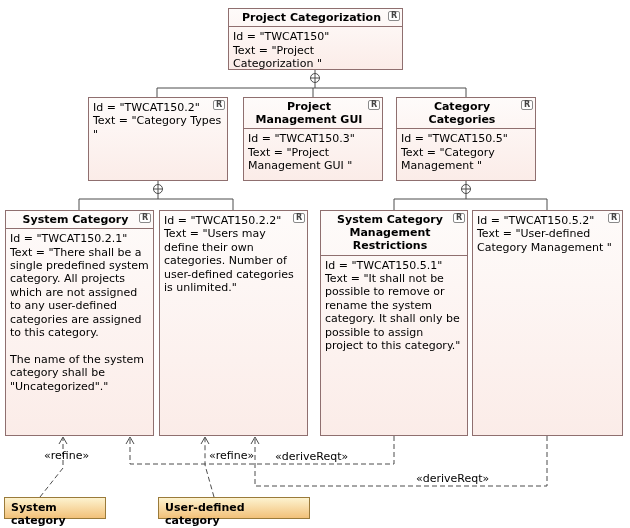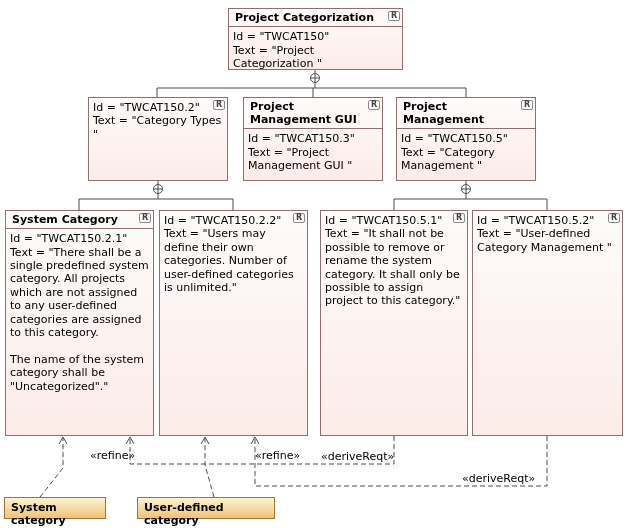--- a/index.html
+++ b/index.html
@@ -8,21 +8,21 @@
 
   .wires { position:absolute; left:0; top:0; width:630px; height:528px; }
 
   .req {
     position:absolute; box-sizing:border-box;
     border:1px solid #8f6f6f;
     background:linear-gradient(180deg,#fefbfa 0%,#fbece8 100%);
     font-size:11px; color:#000;
   }
   .req-title {
-    font-weight:bold; text-align:left; line-height:1.2;
+    font-weight:bold; text-align:center; line-height:1.2;
     padding:2px 14px 2px 6px;
     border-bottom:1px solid #8f6f6f;
   }
   .req-icon {
     position:absolute; top:2px; right:2px;
     width:12px; height:10px; box-sizing:border-box;
     border:1px solid #8a8a8a; border-radius:2px;
     background:#ffffff; color:#444;
     font-size:8px; line-height:8px; text-align:center; font-weight:bold;
   }
@@ -30,21 +30,21 @@
   .req-line { display:block; white-space:pre-wrap; }
 
   .elem {
     position:absolute; box-sizing:border-box;
     border:1px solid #9a7a3a;
     background:linear-gradient(180deg,#fdf3cf 0%,#f2c179 100%);
     font-size:11px; font-weight:bold; color:#000;
     padding:3px 6px;
   }
 
-  .conn-label { position:absolute; font-size:11px; color:#000; white-space:nowrap;margin-left:46px; }
+  .conn-label { position:absolute; font-size:11px; color:#000; white-space:nowrap; }
 </style>
 </head>
 <body>
 
 <div class="canvas">
 
   <svg class="wires" viewBox="0 0 630 528" xmlns="http://www.w3.org/2000/svg">
     <g stroke="#4d4d4d" stroke-width="1" fill="none">
 
       <line x1="315" y1="70" x2="315" y2="88"></line>
@@ -119,21 +119,21 @@
     <div class="req-icon">R</div>
     <div class="req-title">Project Management GUI</div>
     <div class="req-body">
       <span class="req-line">Id = "TWCAT150.3"</span>
       <span class="req-line">Text = "Project Management GUI "</span>
     </div>
   </div>
 
   <div class="req" style="left:396px;top:97px;width:140px;height:84px">
     <div class="req-icon">R</div>
-    <div class="req-title">Project Management</div>
+    <div class="req-title">Category Categories</div>
     <div class="req-body">
       <span class="req-line">Id = "TWCAT150.5"</span>
       <span class="req-line">Text = "Category Management "</span>
     </div>
   </div>
 
   <div class="req" style="left:5px;top:210px;width:149px;height:226px">
     <div class="req-icon">R</div>
     <div class="req-title">System Category</div>
     <div class="req-body">
@@ -147,34 +147,35 @@
   <div class="req" style="left:159px;top:210px;width:149px;height:226px">
     <div class="req-icon">R</div>
     <div class="req-body">
       <span class="req-line">Id = "TWCAT150.2.2"</span>
       <span class="req-line">Text = "Users may define their own categories. Number of user-defined categories is unlimited."</span>
     </div>
   </div>
 
   <div class="req" style="left:320px;top:210px;width:148px;height:226px">
     <div class="req-icon">R</div>
+    <div class="req-title">System Category Management Restrictions</div>
     <div class="req-body">
       <span class="req-line">Id = "TWCAT150.5.1"</span>
       <span class="req-line">Text = "It shall not be possible to remove or rename the system category. It shall only be possible to assign project to this category."</span>
     </div>
   </div>
 
   <div class="req" style="left:472px;top:210px;width:151px;height:226px">
     <div class="req-icon">R</div>
     <div class="req-body">
       <span class="req-line">Id = "TWCAT150.5.2"</span>
       <span class="req-line">Text = "User-defined Category Management "</span>
     </div>
   </div>
 
   <div class="elem" style="left:4px;top:497px;width:102px;height:22px">
     <span>System category</span>
   </div>
-  <div class="elem" style="left:137px;top:497px;width:138px;height:22px">
+  <div class="elem" style="left:158px;top:497px;width:152px;height:22px">
     <span>User-defined category</span>
   </div>
 
 </div>
 
 </body></html>

